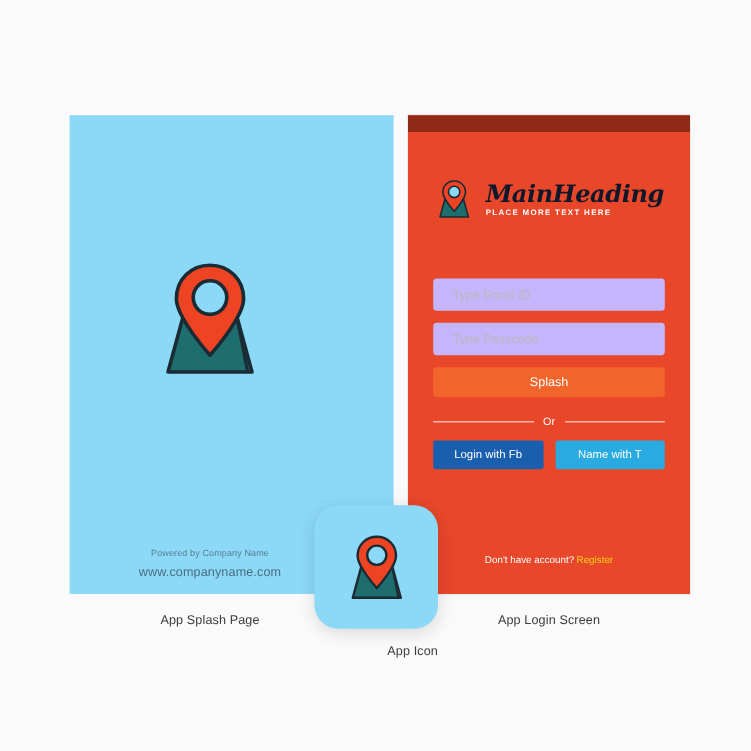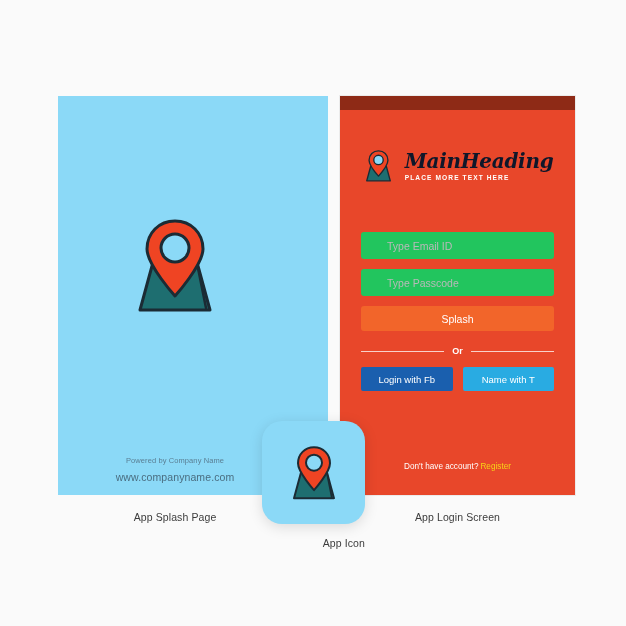--- a/index.html
+++ b/index.html
@@ -111,24 +111,24 @@
   .form-area {
     position: absolute;
     left: 21px;
     top: 136px;
     width: 193px;
   }
   .text-field {
     width: 100%;
     height: 27px;
     box-sizing: border-box;
-    background: #22c55e;
+    background: #c4b5fd;
     border: none;
     border-radius: 3px;
-    padding: 0 26px;
+    padding: 0 16px;
     font-size: 10.5px;
     font-family: "Liberation Sans", sans-serif;
     color: #444;
     margin-bottom: 10px;
     outline: none;
   }
   .text-field::placeholder {
     color: #b9b9b9;
   }
   .login-button {
@@ -152,21 +152,21 @@
     margin-top: 15px;
     margin-bottom: 11px;
   }
   .or-line {
     flex: 1;
     height: 1px;
     background: rgba(255,255,255,0.75);
   }
   .or-text {
     font-size: 9px;
-    font-weight: bold;
+    font-weight: normal;
     color: #ffffff;
     padding: 0 8px;
   }
 
   .social-row {
     display: flex;
     gap: 10px;
   }
   .social-button {
     flex: 1;

